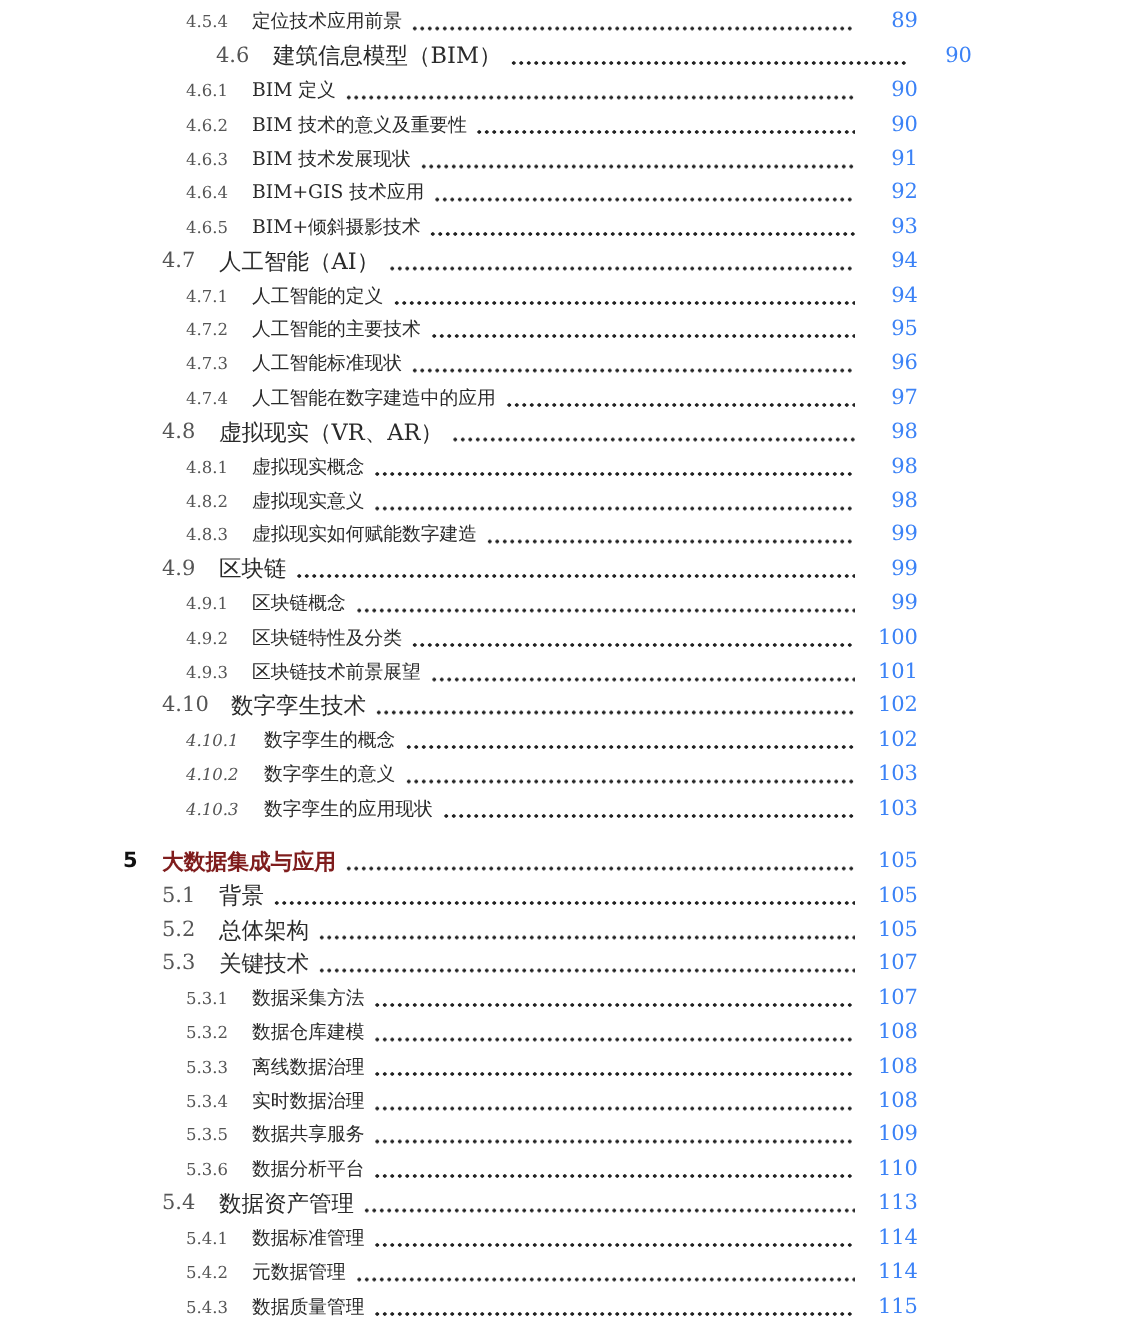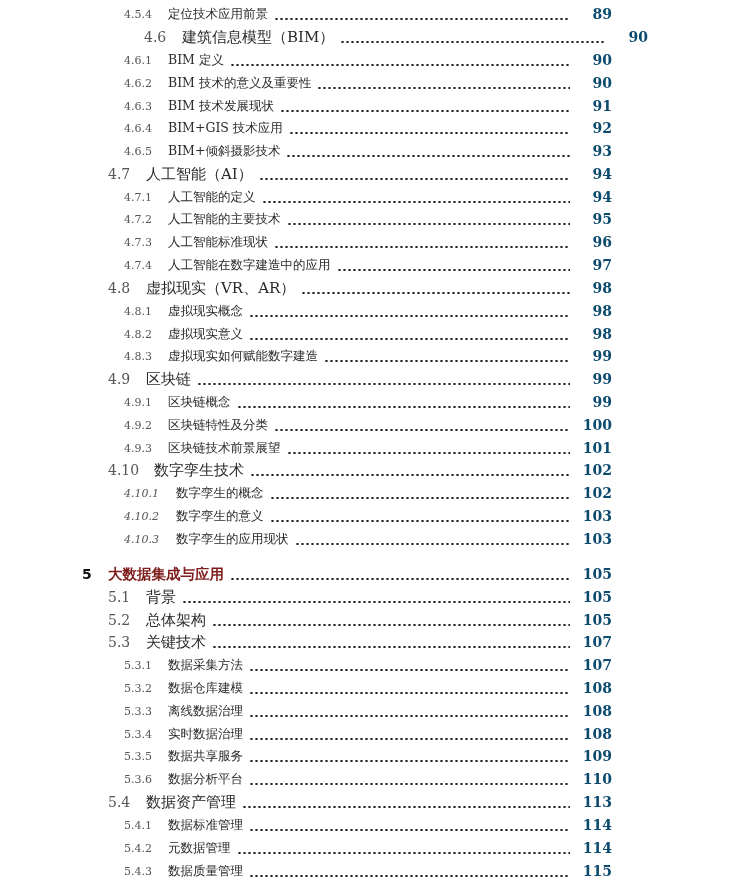--- a/index.html
+++ b/index.html
@@ -5,21 +5,21 @@
   html, body { margin: 0; padding: 0; background: #ffffff; }
   body { width: 750px; height: 888px; overflow: hidden; position: relative;
          font-family: "DejaVu Serif", "Liberation Serif", serif; color: #333; }
   #toc { position: absolute; left: 0; top: 0; width: 750px; }
   .row { position: absolute; left: 0; width: 612px; height: 22px; display: flex; align-items: center; white-space: nowrap; }
   .num { display: inline-block; color: #555; }
   .title { display: inline-block; color: #2a2a2a; }
   .leader { flex: 1; overflow: hidden; height: 14px; margin-left: 6px; margin-right: 8px;
             background-image: radial-gradient(circle, #222 1px, transparent 1.3px);
             background-size: 5px 4px; background-repeat: repeat-x; background-position: 0 10px; }
-  .page { width: 38px; text-align: left; color: #0c4a6e; font-size: 14px; font-family: "DejaVu Serif", serif; font-weight: bold; }
+  .page { width: 38px; text-align: left; color: #3b82f6; font-size: 14px; font-family: "DejaVu Serif", serif; }
   
   .l3 .num { font-size: 11px; margin-left: 124px; width: 44px; }
   .l3 .title { font-size: 12.5px; }
   .l3.wide .num { width: 52px; font-style: italic; }
   
   .l2 .num { font-size: 14px; margin-left: 108px; width: 38px; }
   .l2 .title { font-size: 15px; }
   .l2.wide .num { width: 46px; }
   
   .l1 .num { font-size: 14px; font-weight: bold; margin-left: 82px; width: 26px; color: #111; font-family: "DejaVu Sans", sans-serif; }

